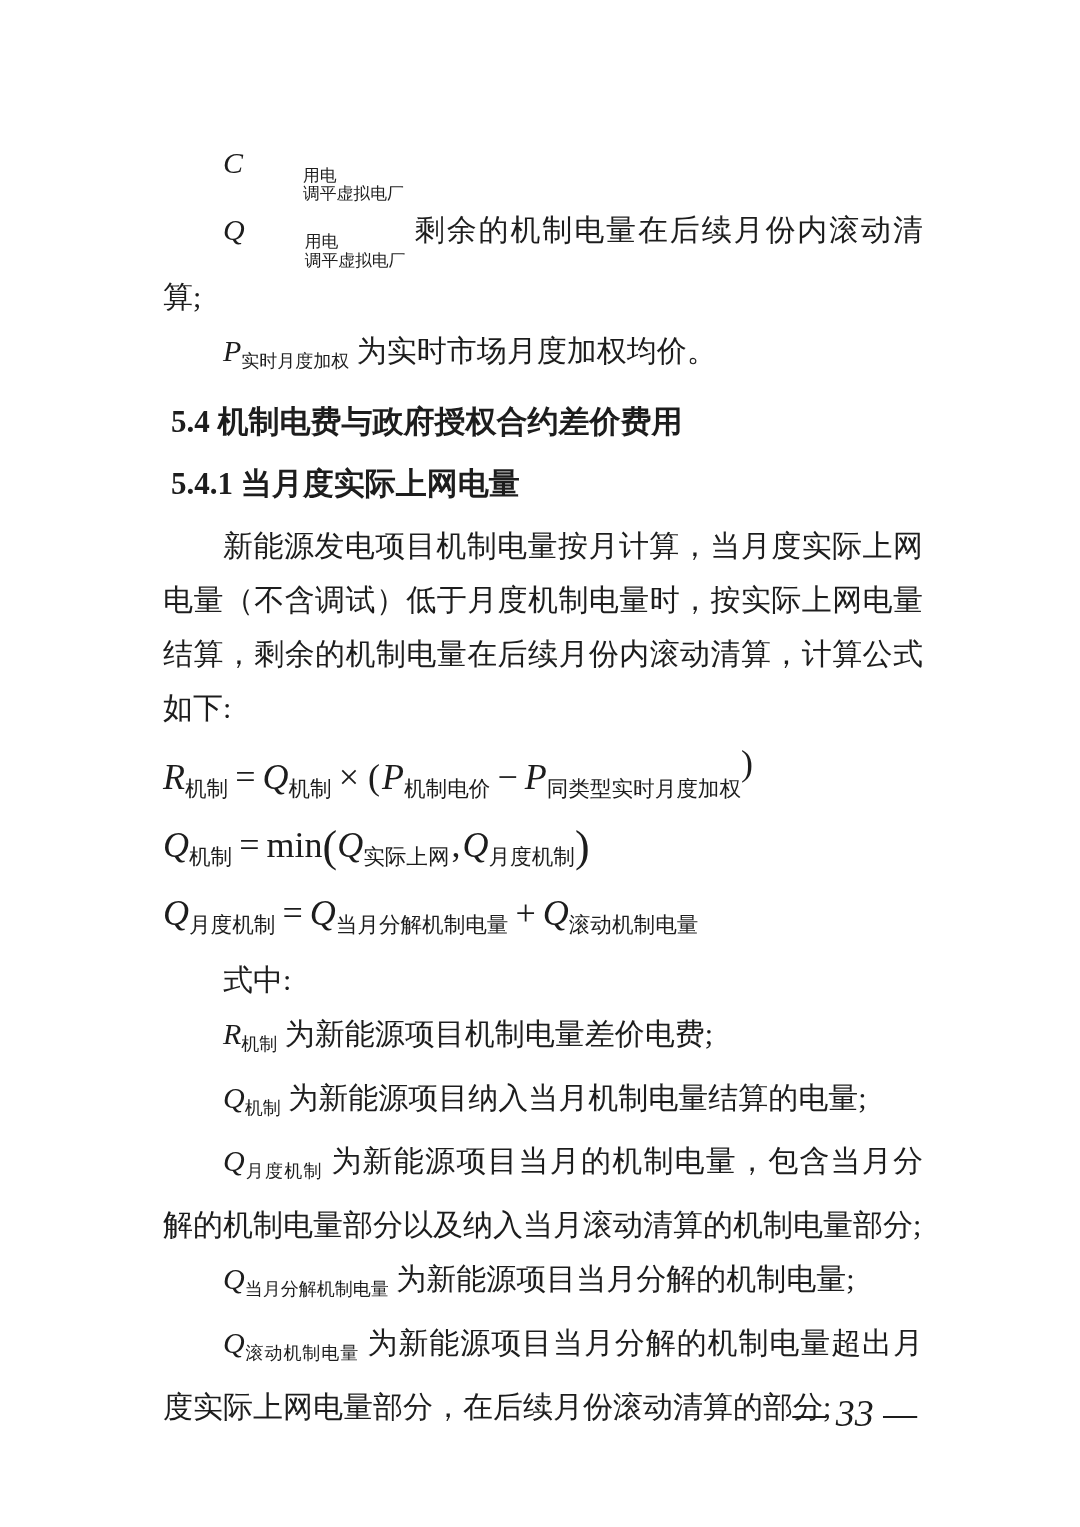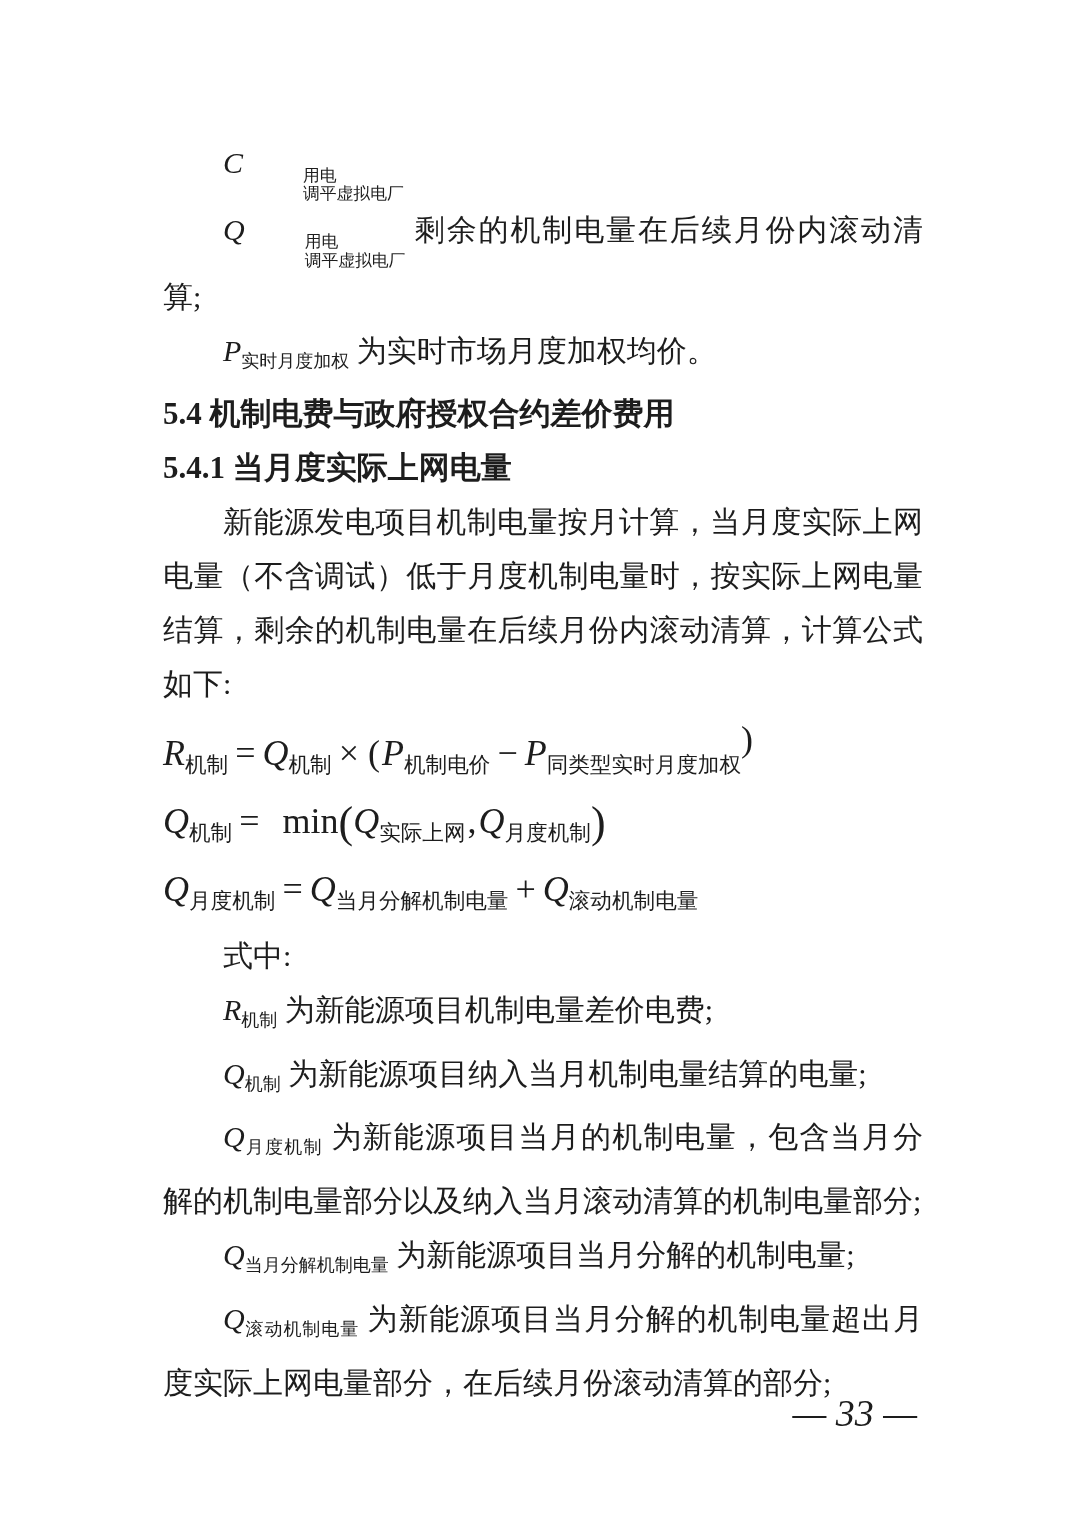--- a/index.html
+++ b/index.html
@@ -17,21 +17,21 @@
     font-size:30px;
     line-height:54px;
   }
   p { margin:0; }
   .def-line, .para, .def-item, .where-line {
     text-align:justify;
     text-justify:inter-character;
     text-indent:2em;
   }
   .heading {
-    margin:0;
+    margin:8px;
     font-size:31px;
     line-height:54px;
     font-weight:700;
     text-align:left;
   }
   
   .v { font-style:italic; font-family:"Liberation Serif","DejaVu Serif",serif; }
   
   .sb {
     font-size:0.6em;
@@ -54,21 +54,21 @@
     font-size:36px;
     line-height:56px;
     text-align:left;
     text-indent:0;
     white-space:nowrap;
   }
   .op { margin:0 7px; font-style:normal; }
   .op-tight { margin:0 2px; font-style:normal; }
   .paren-big { font-size:1.22em; vertical-align:-0.08em; }
   .paren-raised { vertical-align:0.38em; }
-  .func { font-style:normal;margin-left:16px; }
+  .func { font-style:normal; }
   .footer {
     position:absolute;
     top:1396px;
     right:163px;
     font-size:38px;
     line-height:34px;
     color:#1d1d1d;
     white-space:nowrap;
     font-style:italic;
   }

